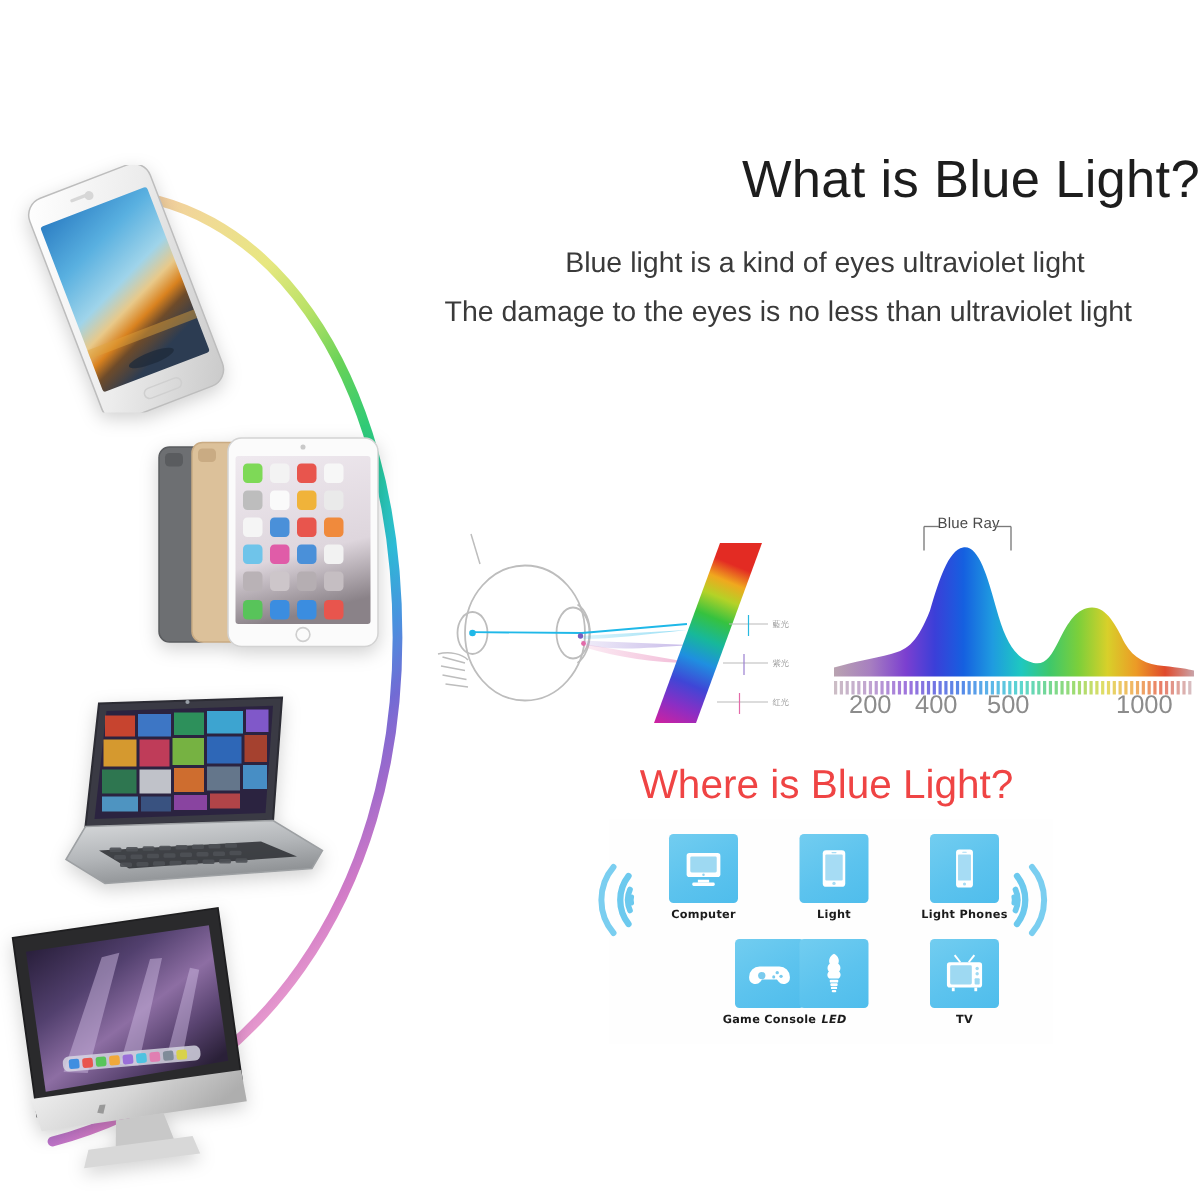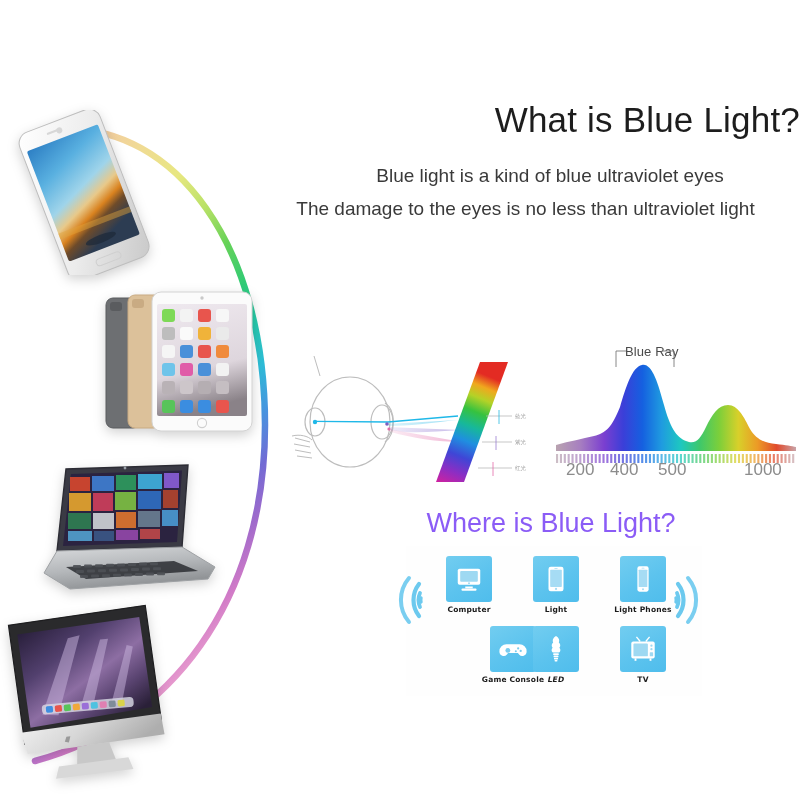--- a/index.html
+++ b/index.html
@@ -20,21 +20,21 @@
   #sub1{
     left:300px;top:165px;width:500px;text-align:center;
     font-size:19px;color:#3a3a3a;font-weight:400;white-space:nowrap;
   }
   #sub2{
     left:248px;top:198px;width:555px;text-align:center;
     font-size:19px;color:#3a3a3a;font-weight:400;white-space:nowrap;
   }
   #whereTitle{
     left:420px;top:508px;width:262px;text-align:center;
-    font-size:27px;color:#8b5cf6;font-weight:400;white-space:nowrap;
+    font-size:27px;color:#ef4444;font-weight:400;white-space:nowrap;
   }
 
   
   #arcWrap{left:0px;top:95px;width:330px;height:690px;}
 
   
   .shadowy{filter:drop-shadow(0 4px 6px rgba(0,0,0,.18));}
 
   
   #phone{left:8px;top:110px;width:150px;height:165px;}
@@ -44,21 +44,21 @@
   #laptop{left:30px;top:455px;width:190px;height:155px;}
   
   #imac{left:0px;top:600px;width:190px;height:180px;}
 
   
   #eye{left:290px;top:350px;width:240px;height:145px;}
 
   
   #spectrum{left:548px;top:335px;width:255px;height:155px;}
   #brLabel{
-    position:absolute;left:625px;top:344px;font-size:13px;color:#4a4a4a;
+    position:absolute;left:625px;top:344px;font-size:10px;color:#4a4a4a;
     letter-spacing:.1px;white-space:nowrap;
   }
 
   
   #wherePanel{
     left:406px;top:546px;width:296px;height:150px;background:#fefefe;
   }
   .iconGrid{position:absolute;left:446px;top:556px;width:220px;}
   .icoCell{
     position:absolute;width:46px;height:30px;
@@ -558,17 +558,17 @@
           <rect x="23.2" y="19.4" width="3.6" height="4.4" rx="0.7" fill="#9ed9f2"></rect>
           <rect x="7" y="26" width="2" height="2.6" fill="#ffffff"></rect>
           <rect x="23" y="26" width="2" height="2.6" fill="#ffffff"></rect>
         </svg>
       </div>
       <div class="icoLabel">TV</div>
     </div>
   </div>
 
   <div class="abs" id="headline">What is Blue Light?</div>
-  <div class="abs" id="sub1">Blue light is a kind of blue ultraviolet eyes</div>
+  <div class="abs" id="sub1">Blue light is a kind of eyes ultraviolet light</div>
   <div class="abs" id="sub2">The damage to the eyes is no less than ultraviolet light</div>
   <div class="abs" id="whereTitle">Where is Blue Light?</div>
 
 </div>
 
 </body></html>

